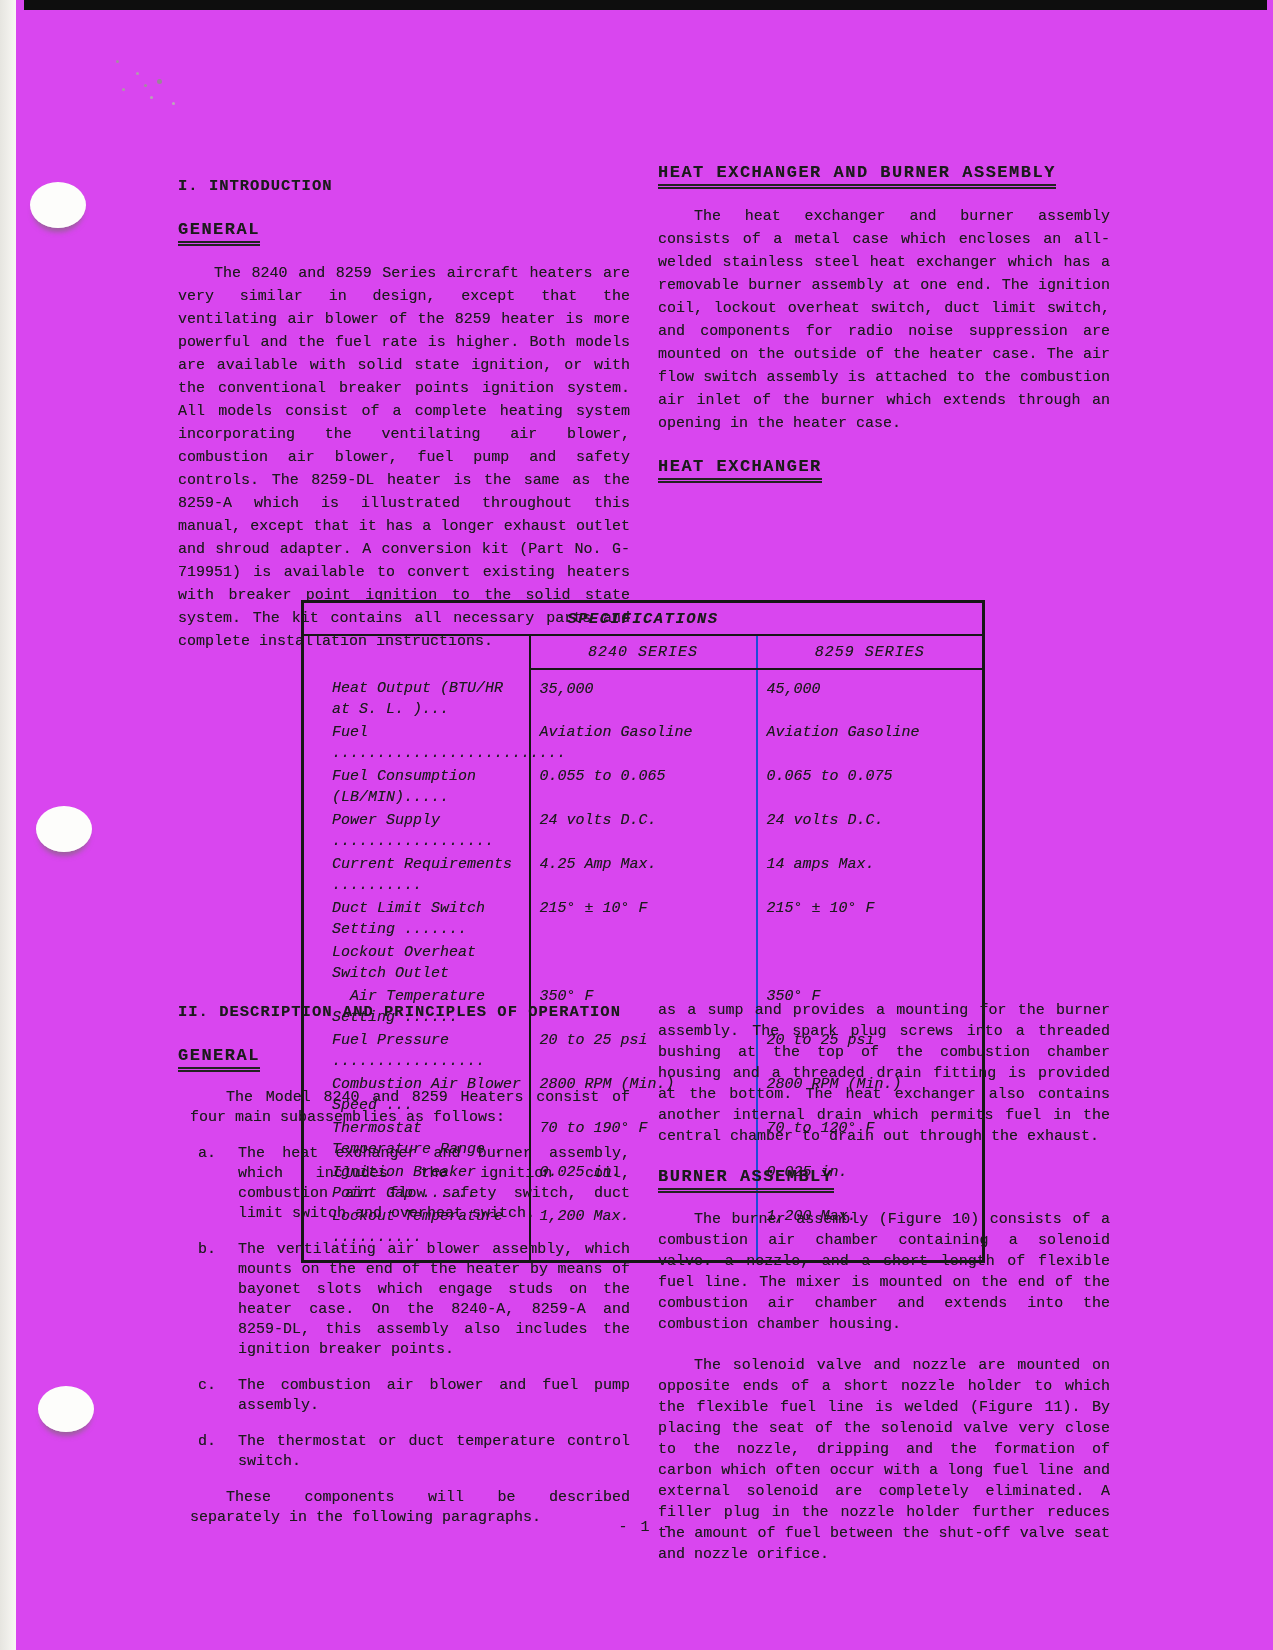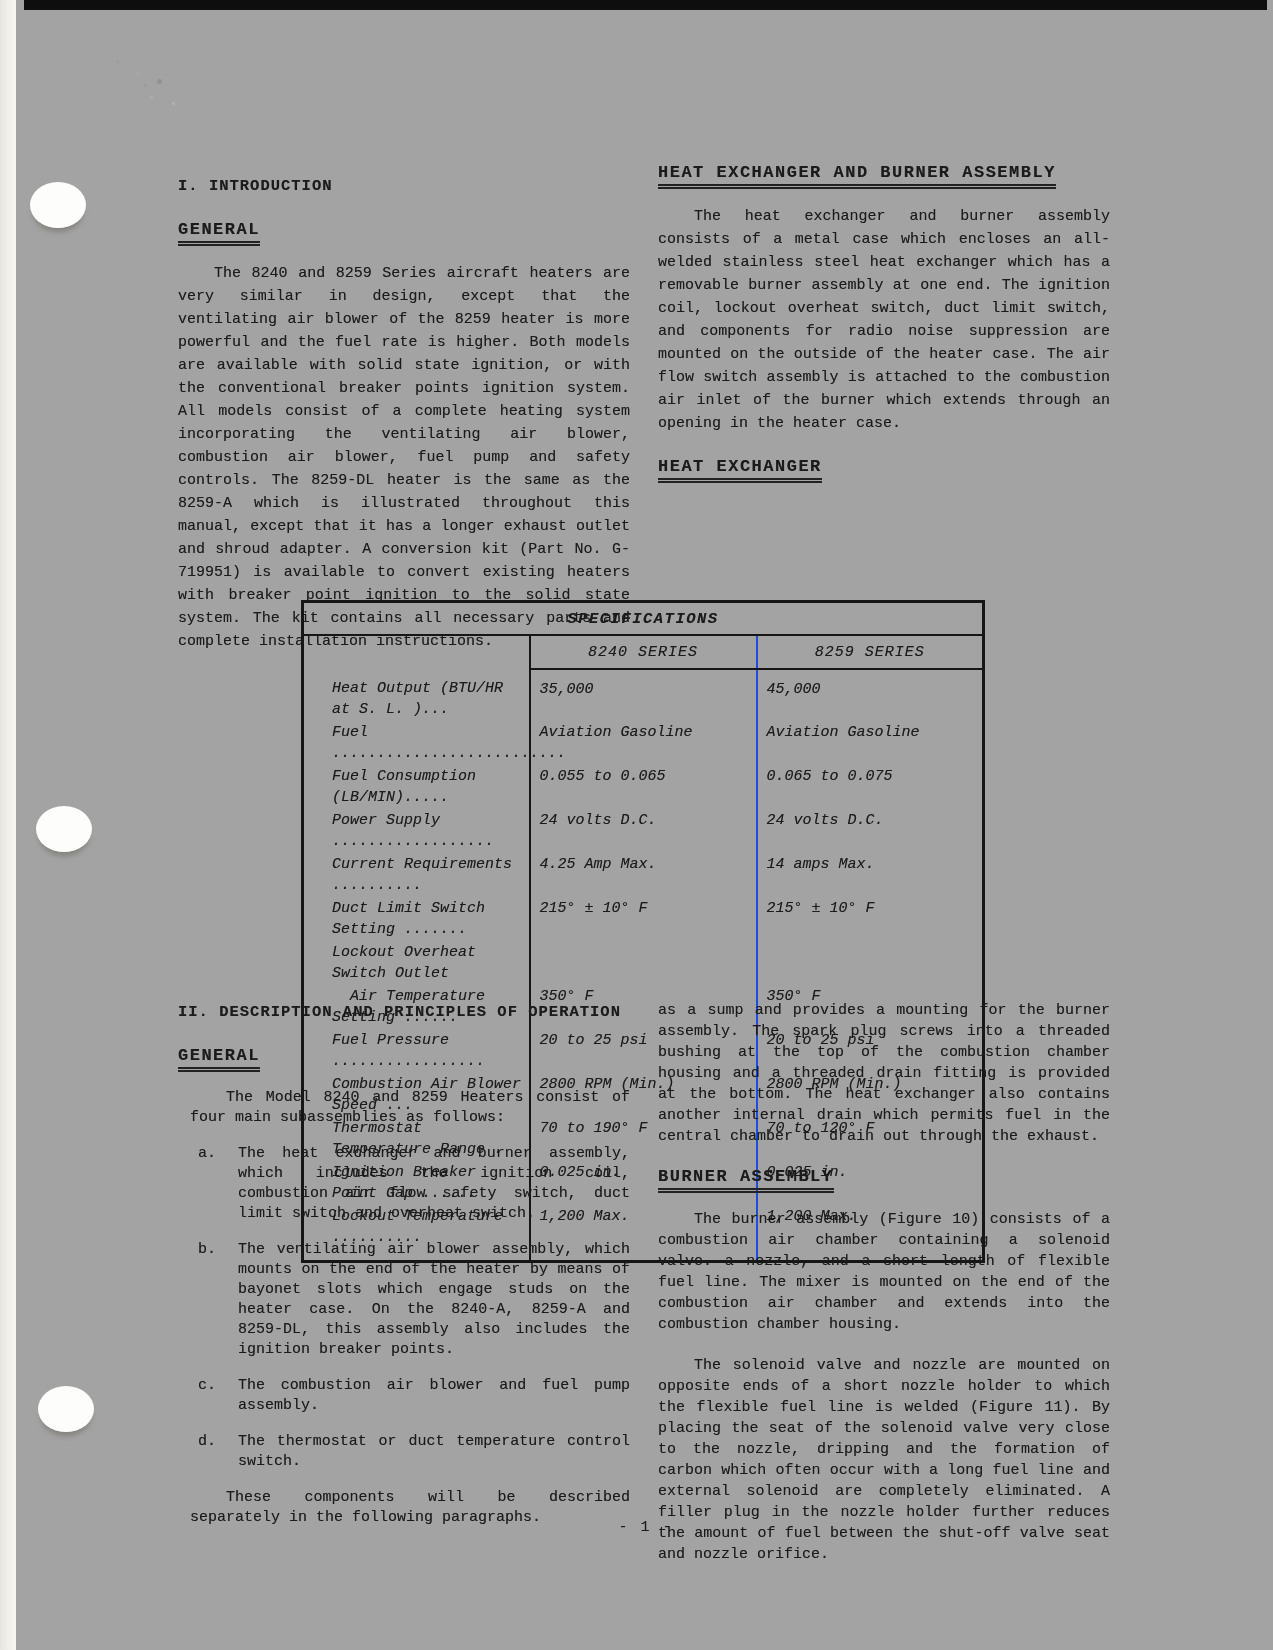--- a/index.html
+++ b/index.html
@@ -1,19 +1,19 @@
 <!DOCTYPE html>
 <html><head>
 <meta charset="utf-8">
 <style>
   html,body{margin:0;padding:0;background:#d9d8d4;}
   .page{
     position:relative;
     width:1273px;height:1650px;
-    background:#a3a3a3;
+    background:#d946ef;
     font-family:"Liberation Mono","DejaVu Sans Mono",monospace;
     color:#1b1b1b;
     overflow:hidden;
     text-shadow:0 0 .5px rgba(27,27,27,.45);
   }
   .page::before{
     content:'';position:absolute;left:0;top:0;bottom:0;width:16px;
     background:linear-gradient(to right,#e6e5e0,#f9f8f4);
   }
   .top-scan-bar{

